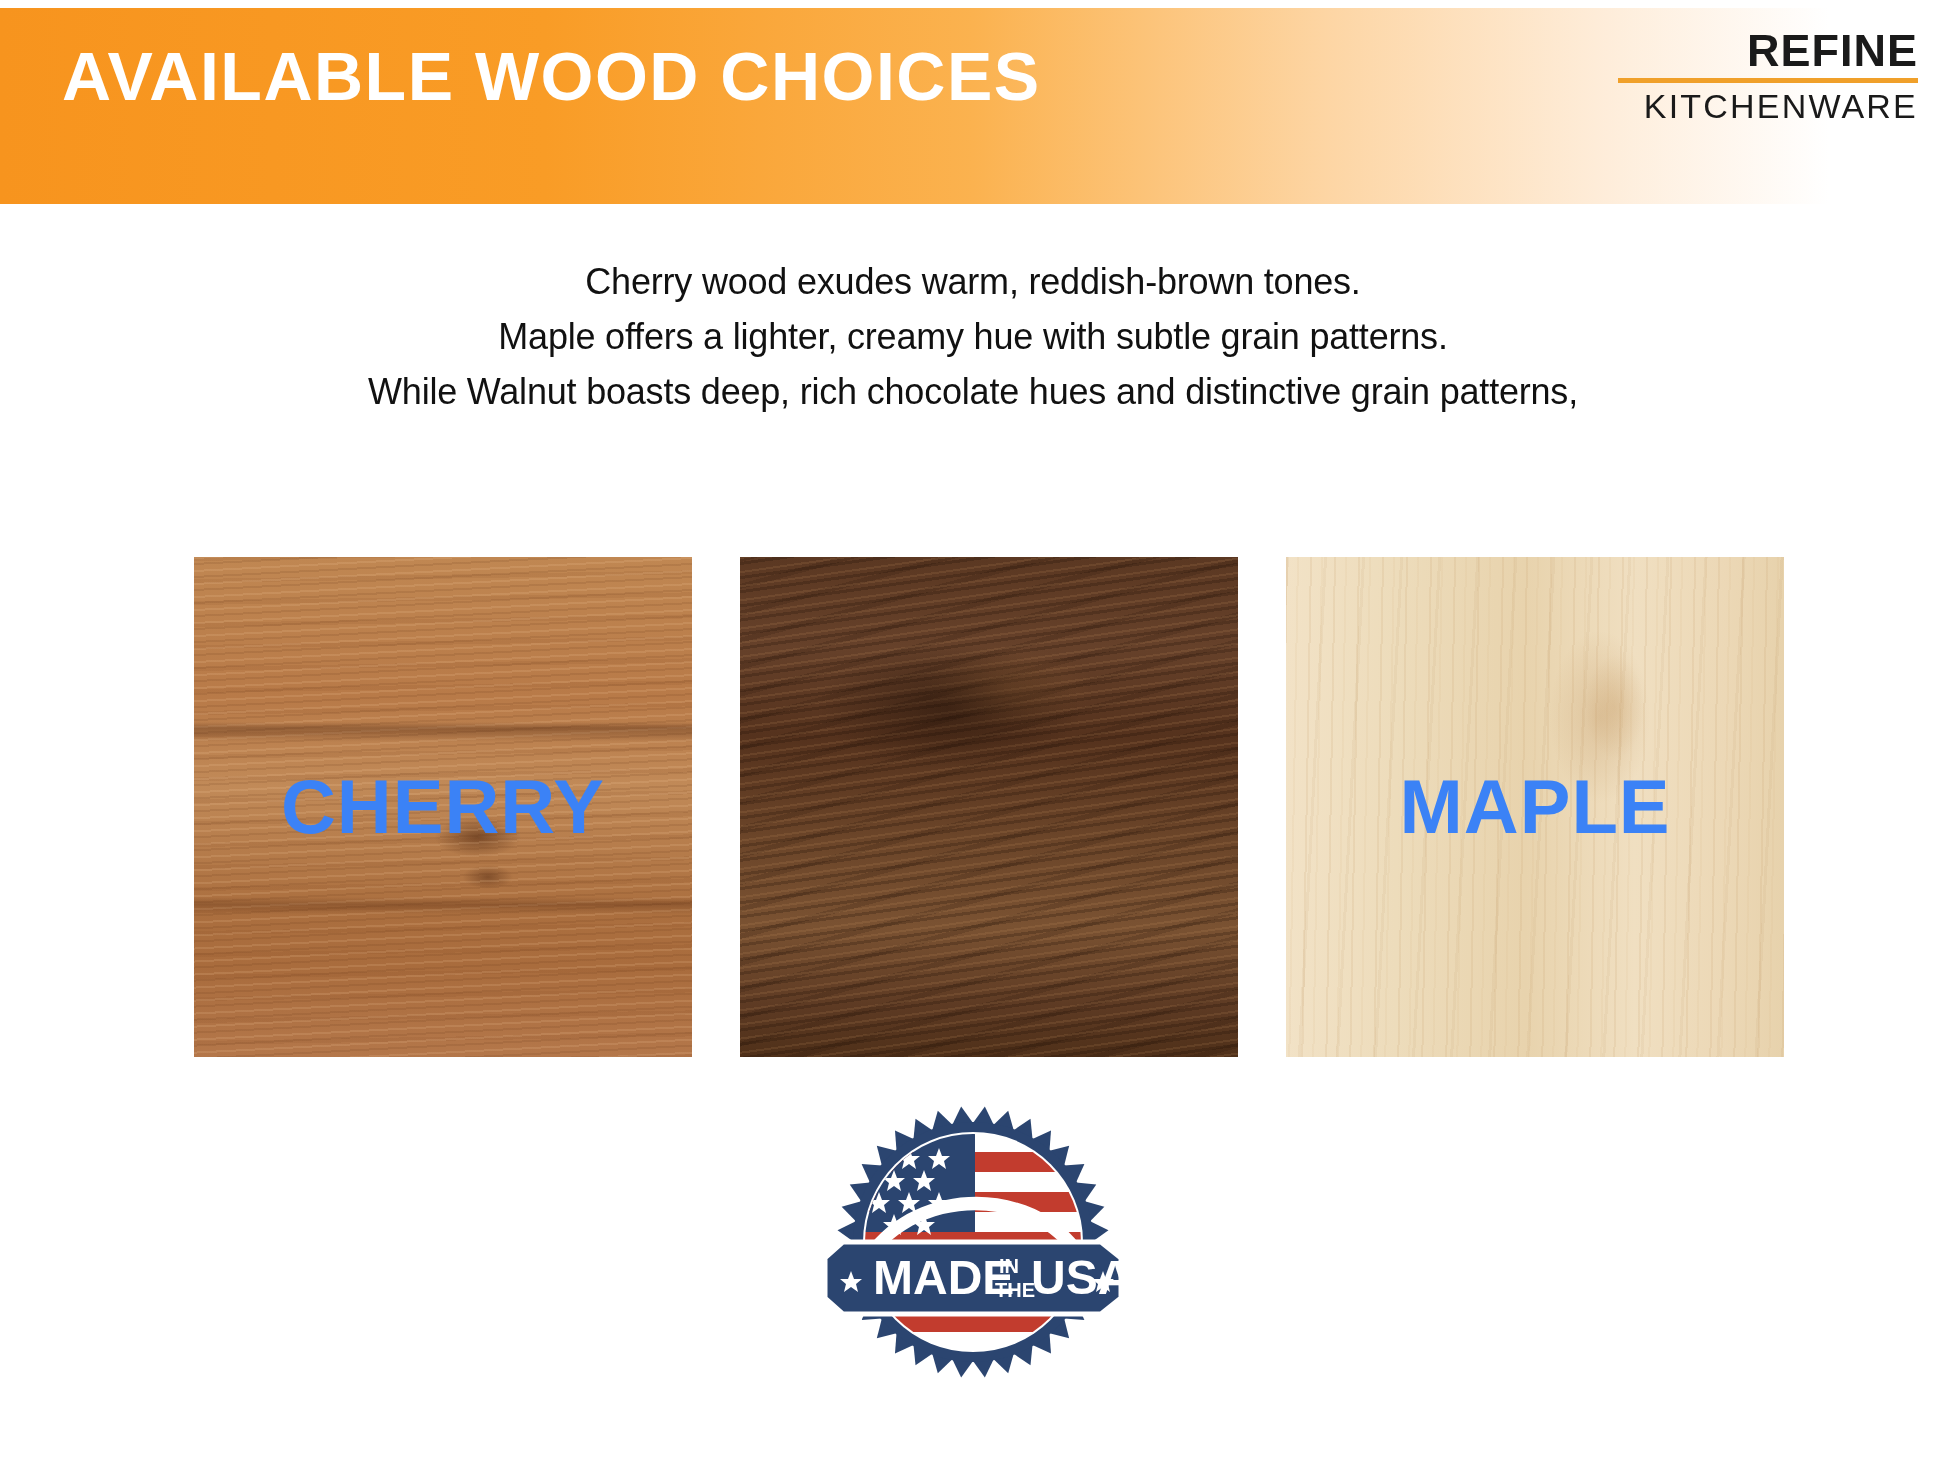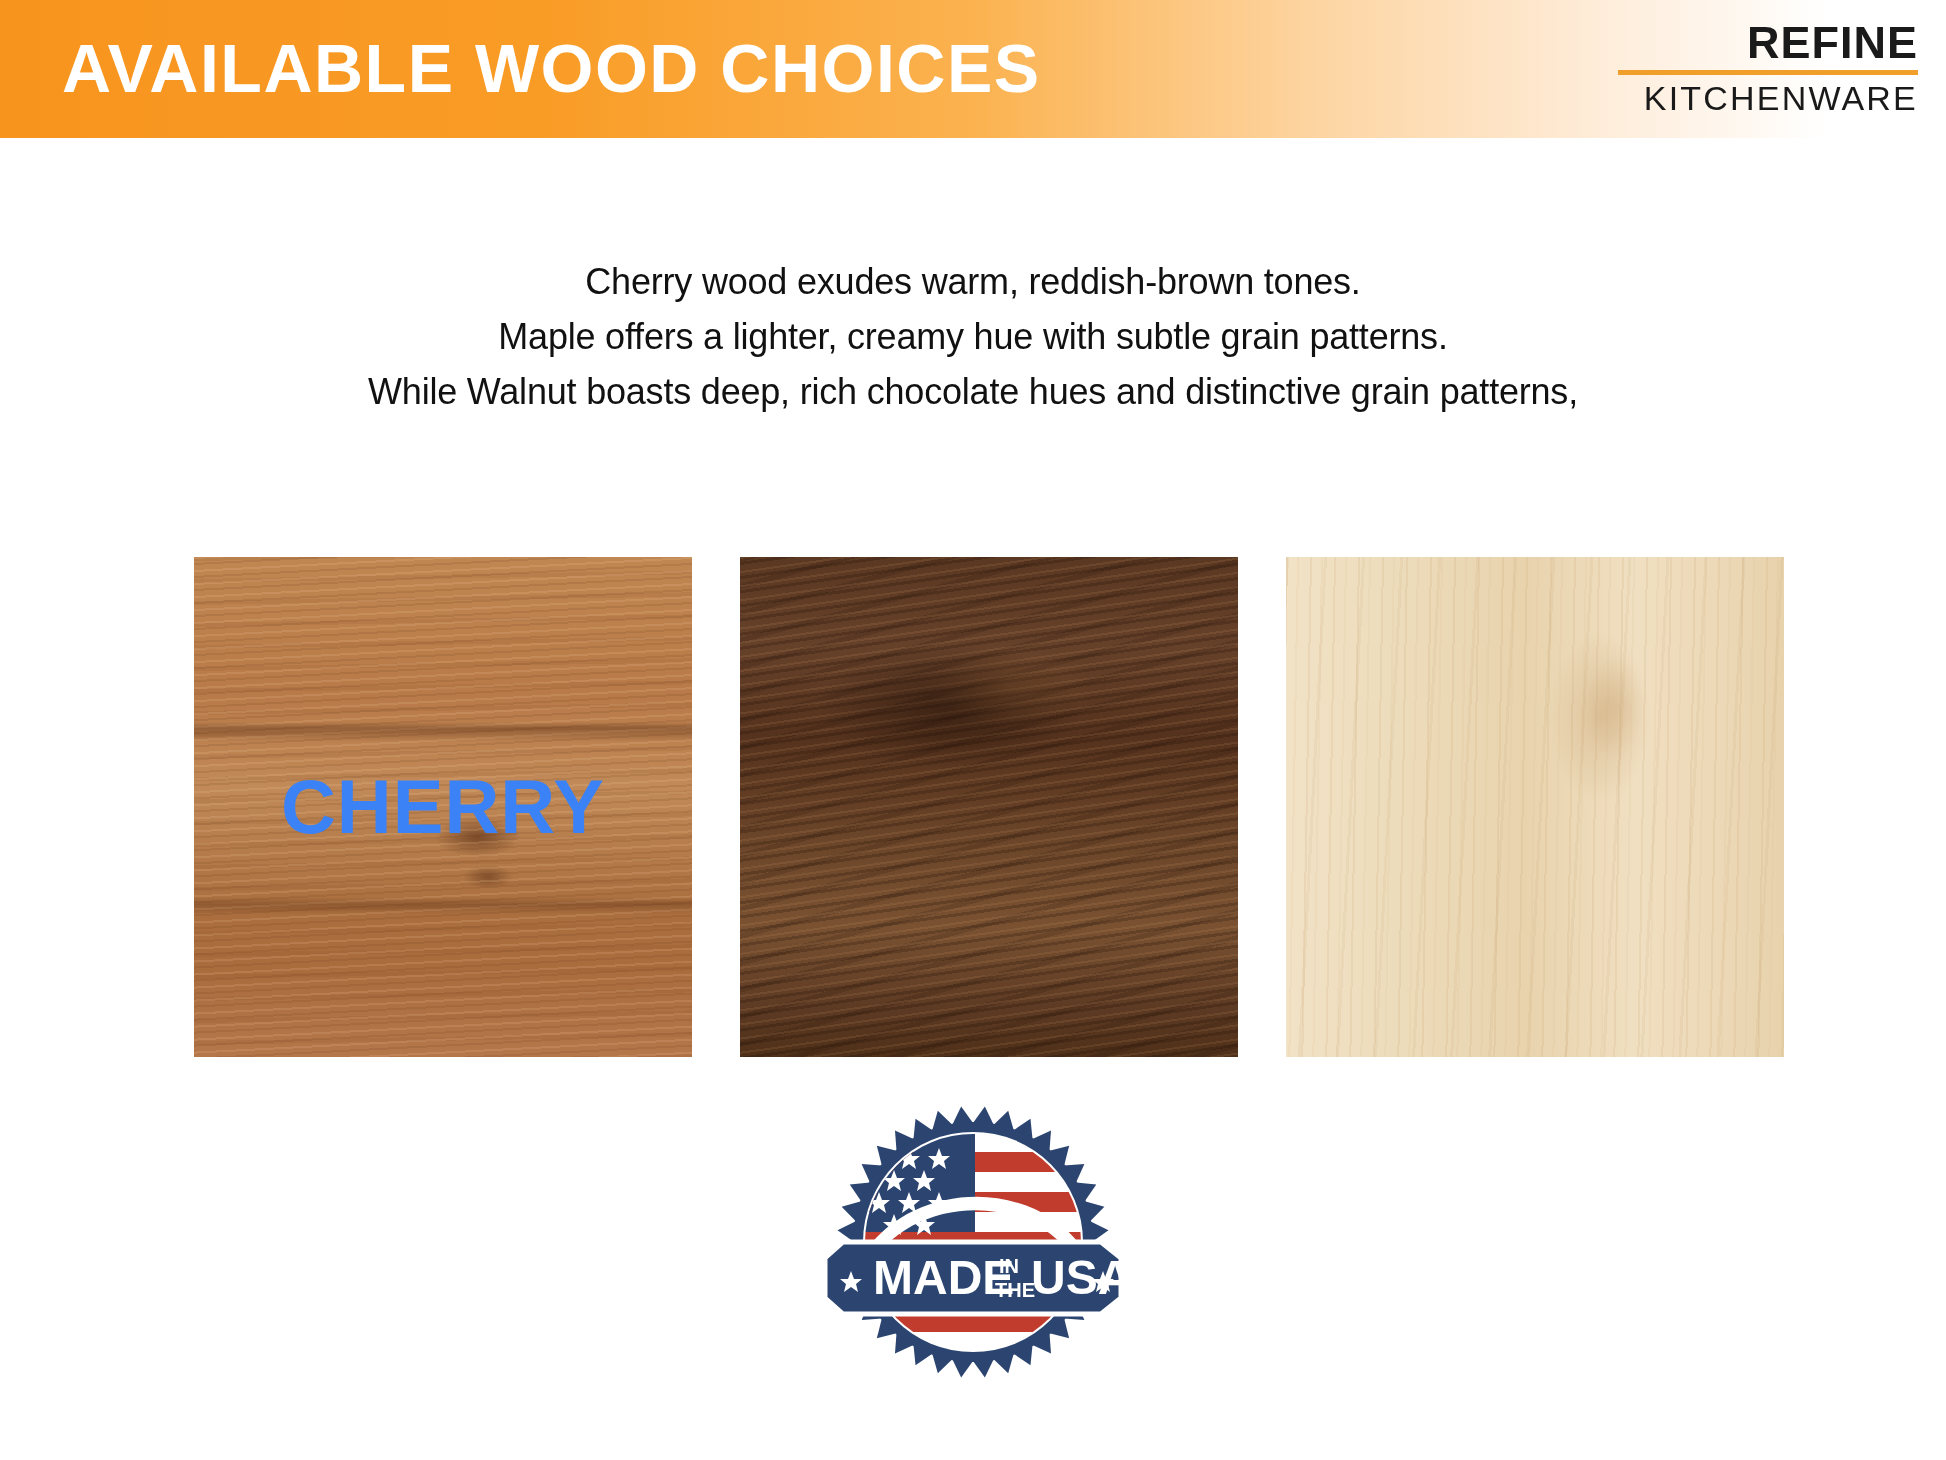--- a/index.html
+++ b/index.html
@@ -17,23 +17,23 @@
     position: relative;
     width: 1946px;
     height: 1460px;
     background: #ffffff;
   }
 
   
   .header {
     position: absolute;
     left: 0;
-    top: 0;
+    top: 8px;
     width: 1946px;
-    height: 138px;
+    height: 196px;
     background: linear-gradient(to right,
                 #f7941e 0%,
                 #f99c26 28%,
                 #fbb24f 50%,
                 #fdd5a3 68%,
                 #feecd8 82%,
                 #ffffff 94%);
     overflow: hidden;
   }
 
@@ -235,20 +235,21 @@
       <div class="swatch-texture tex-cherry"></div>
       <div class="swatch-label">CHERRY</div>
     </div>
 
     <div class="swatch">
       <div class="swatch-texture tex-walnut"></div>
     </div>
 
     <div class="swatch">
       <div class="swatch-texture tex-maple"></div>
+      <div class="swatch-label">MAPLE</div>
     </div>
 
   </div>
 
   <div class="badge-wrap">
     <svg class="badge-svg" viewBox="0 0 340 310" xmlns="http://www.w3.org/2000/svg">
       <defs>
 
         <clipPath id="innerCircle">
           <circle cx="170" cy="152" r="108"></circle>

